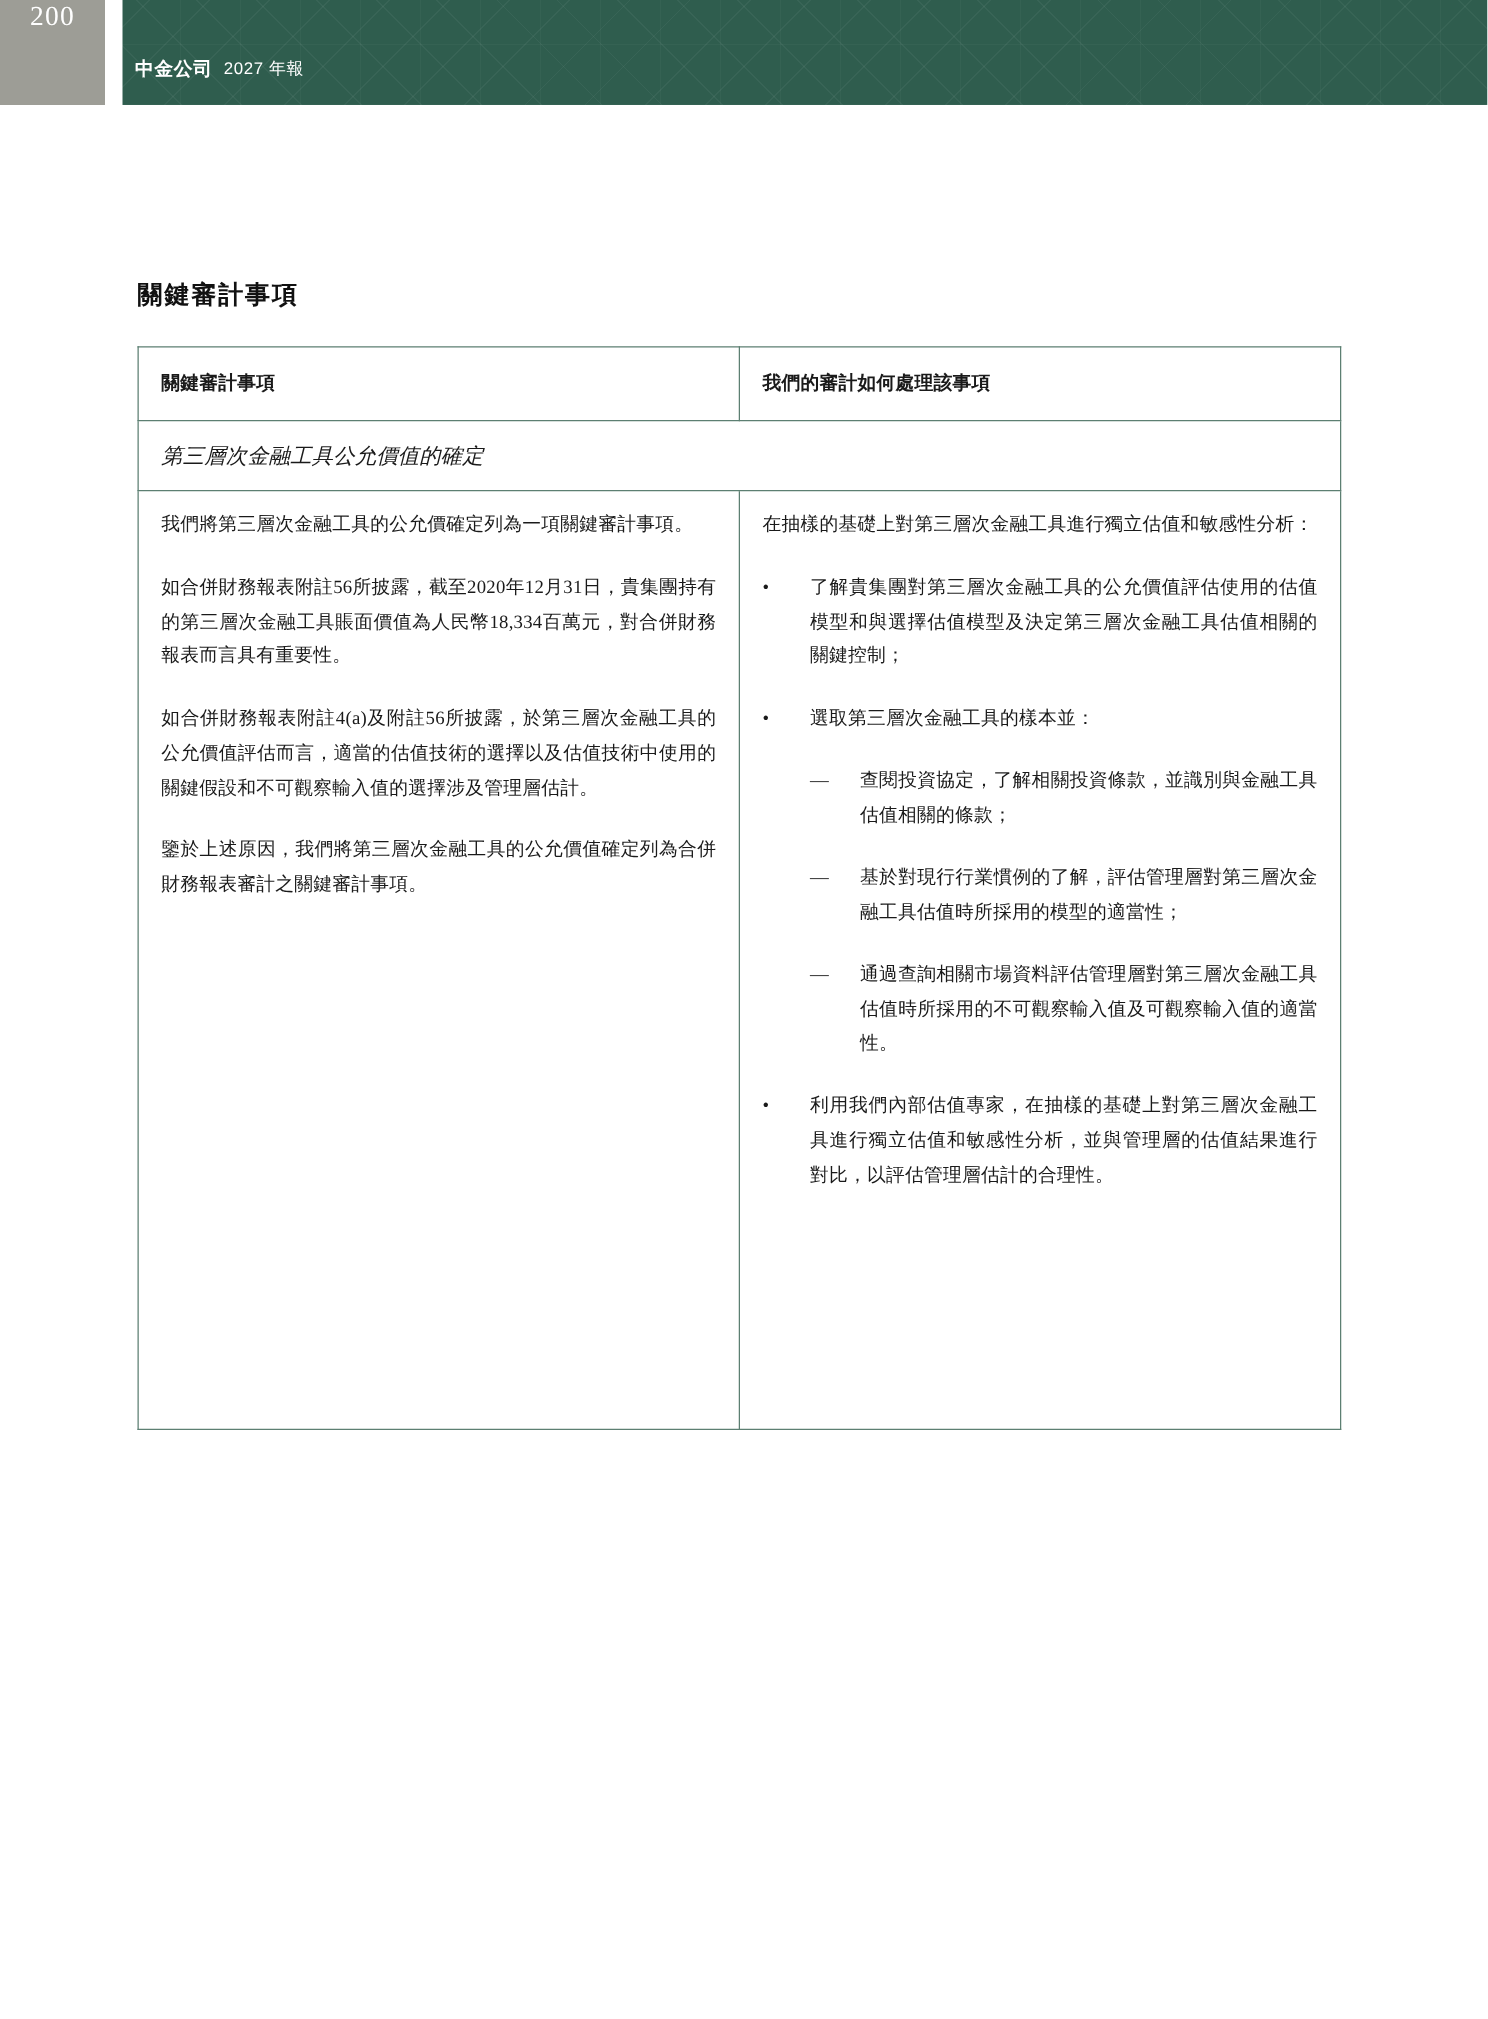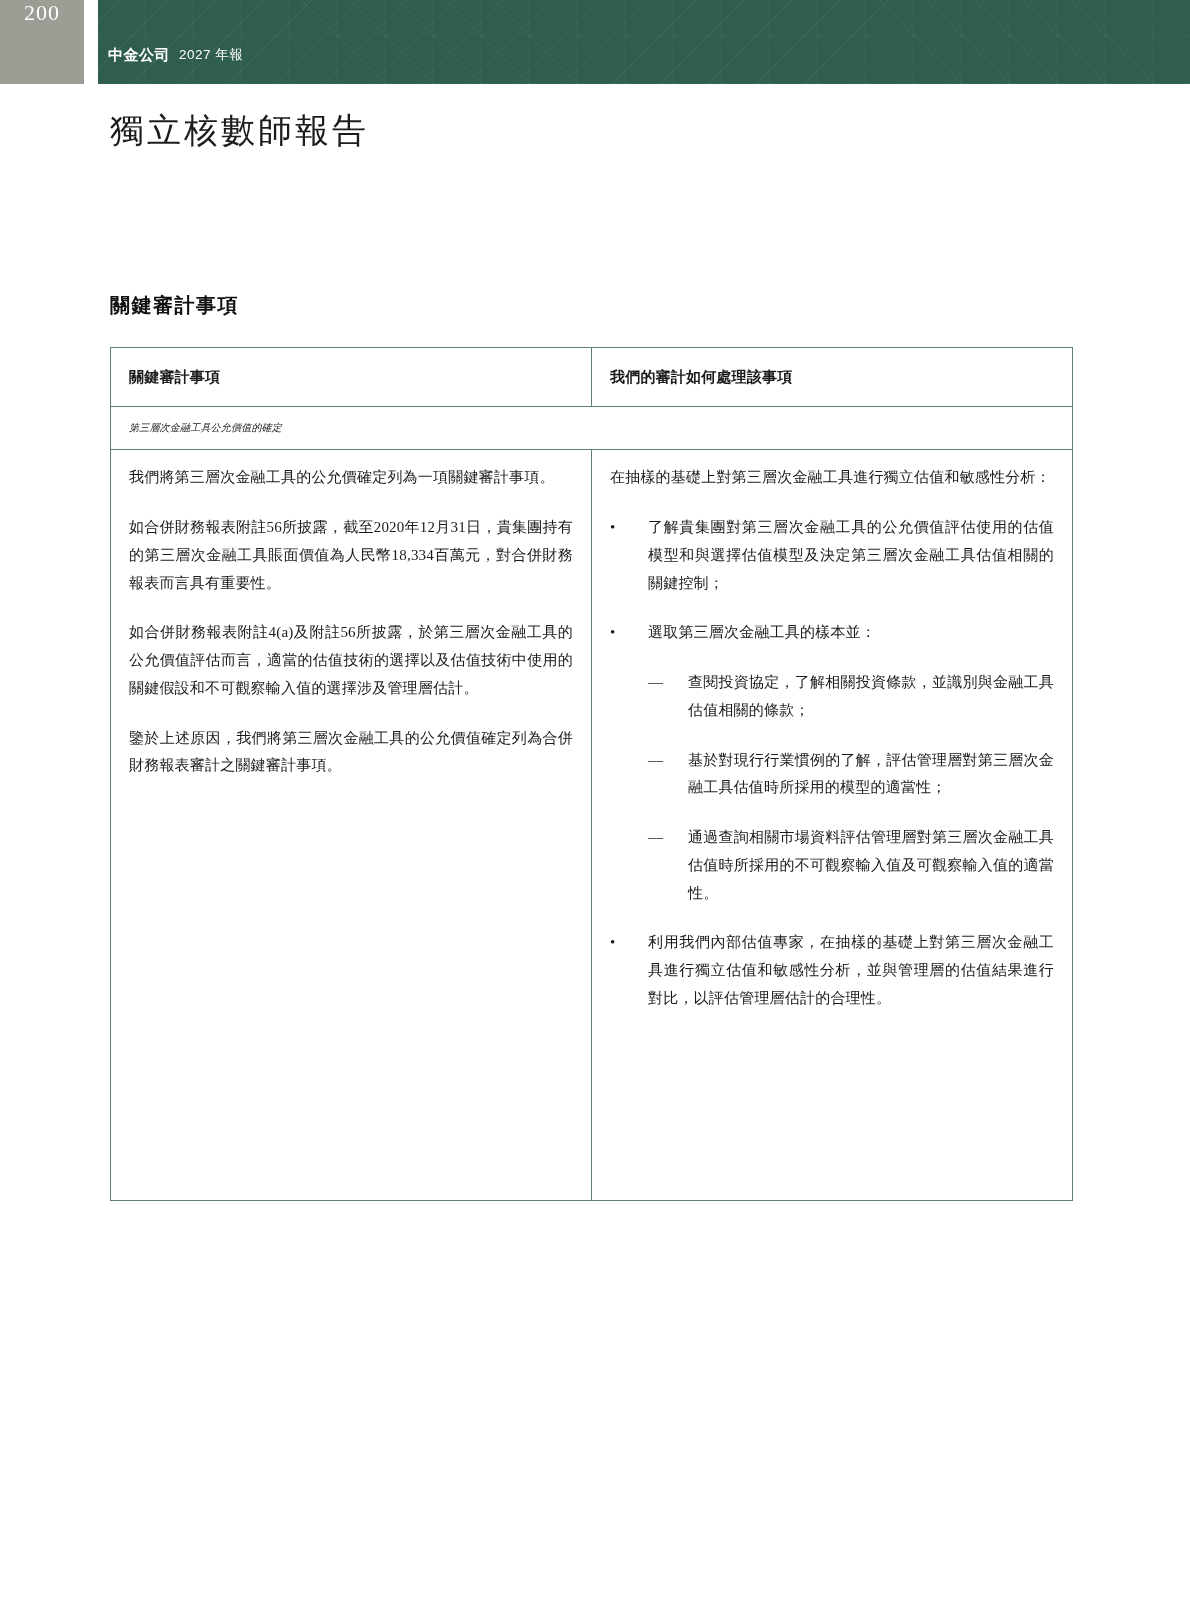--- a/index.html
+++ b/index.html
@@ -137,21 +137,21 @@
     padding-top: 15px;
     padding-bottom: 15px;
     font-weight: bold;
     font-family: "Liberation Sans", sans-serif;
     font-size: 15px;
   }
   .kam-subhead td {
     font-style: italic;
     padding-top: 12px;
     padding-bottom: 12px;
-    font-size: 10px;
+    font-size: 17px;
   }
   .col-left { width: 481px; }
   .col-right { width: 481px; }
   .cell-body { padding-top: 16px; height: 720px; }
   .cell-body p {
     margin: 0 0 22px 0;
     text-align: justify;
   }
   .cell-body p:last-child { margin-bottom: 0; }
 
@@ -199,21 +199,20 @@
   <span class="num">200</span>
 </div>
 <div class="header-left-white"></div>
 <div class="header-title-wrap">
   <span class="header-company">中金公司</span>
   <span class="header-report">2027 年報</span>
 </div>
 
 <div class="page-body">
 
-  <h1 class="doc-title">獨立核數師報告</h1>
 
   <h2 class="section-heading">關鍵審計事項</h2>
 
 
   <table class="kam-table">
     <colgroup>
       <col class="col-left">
       <col class="col-right">
     </colgroup>
     <tbody>

